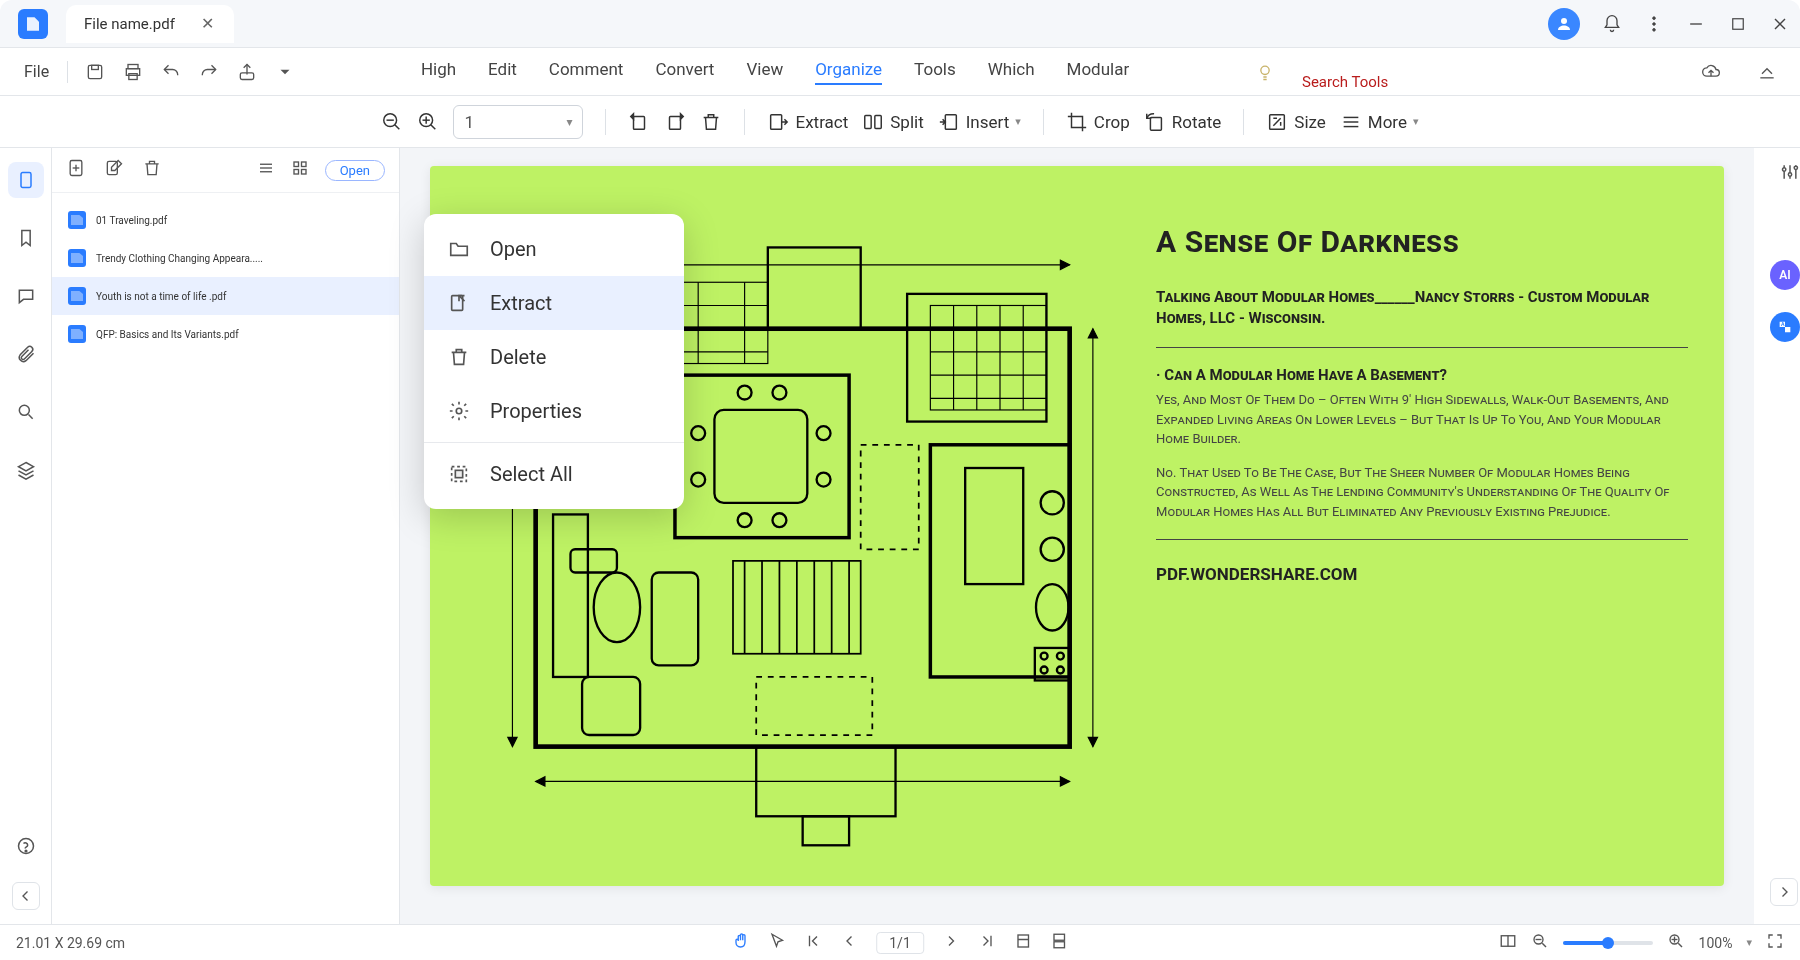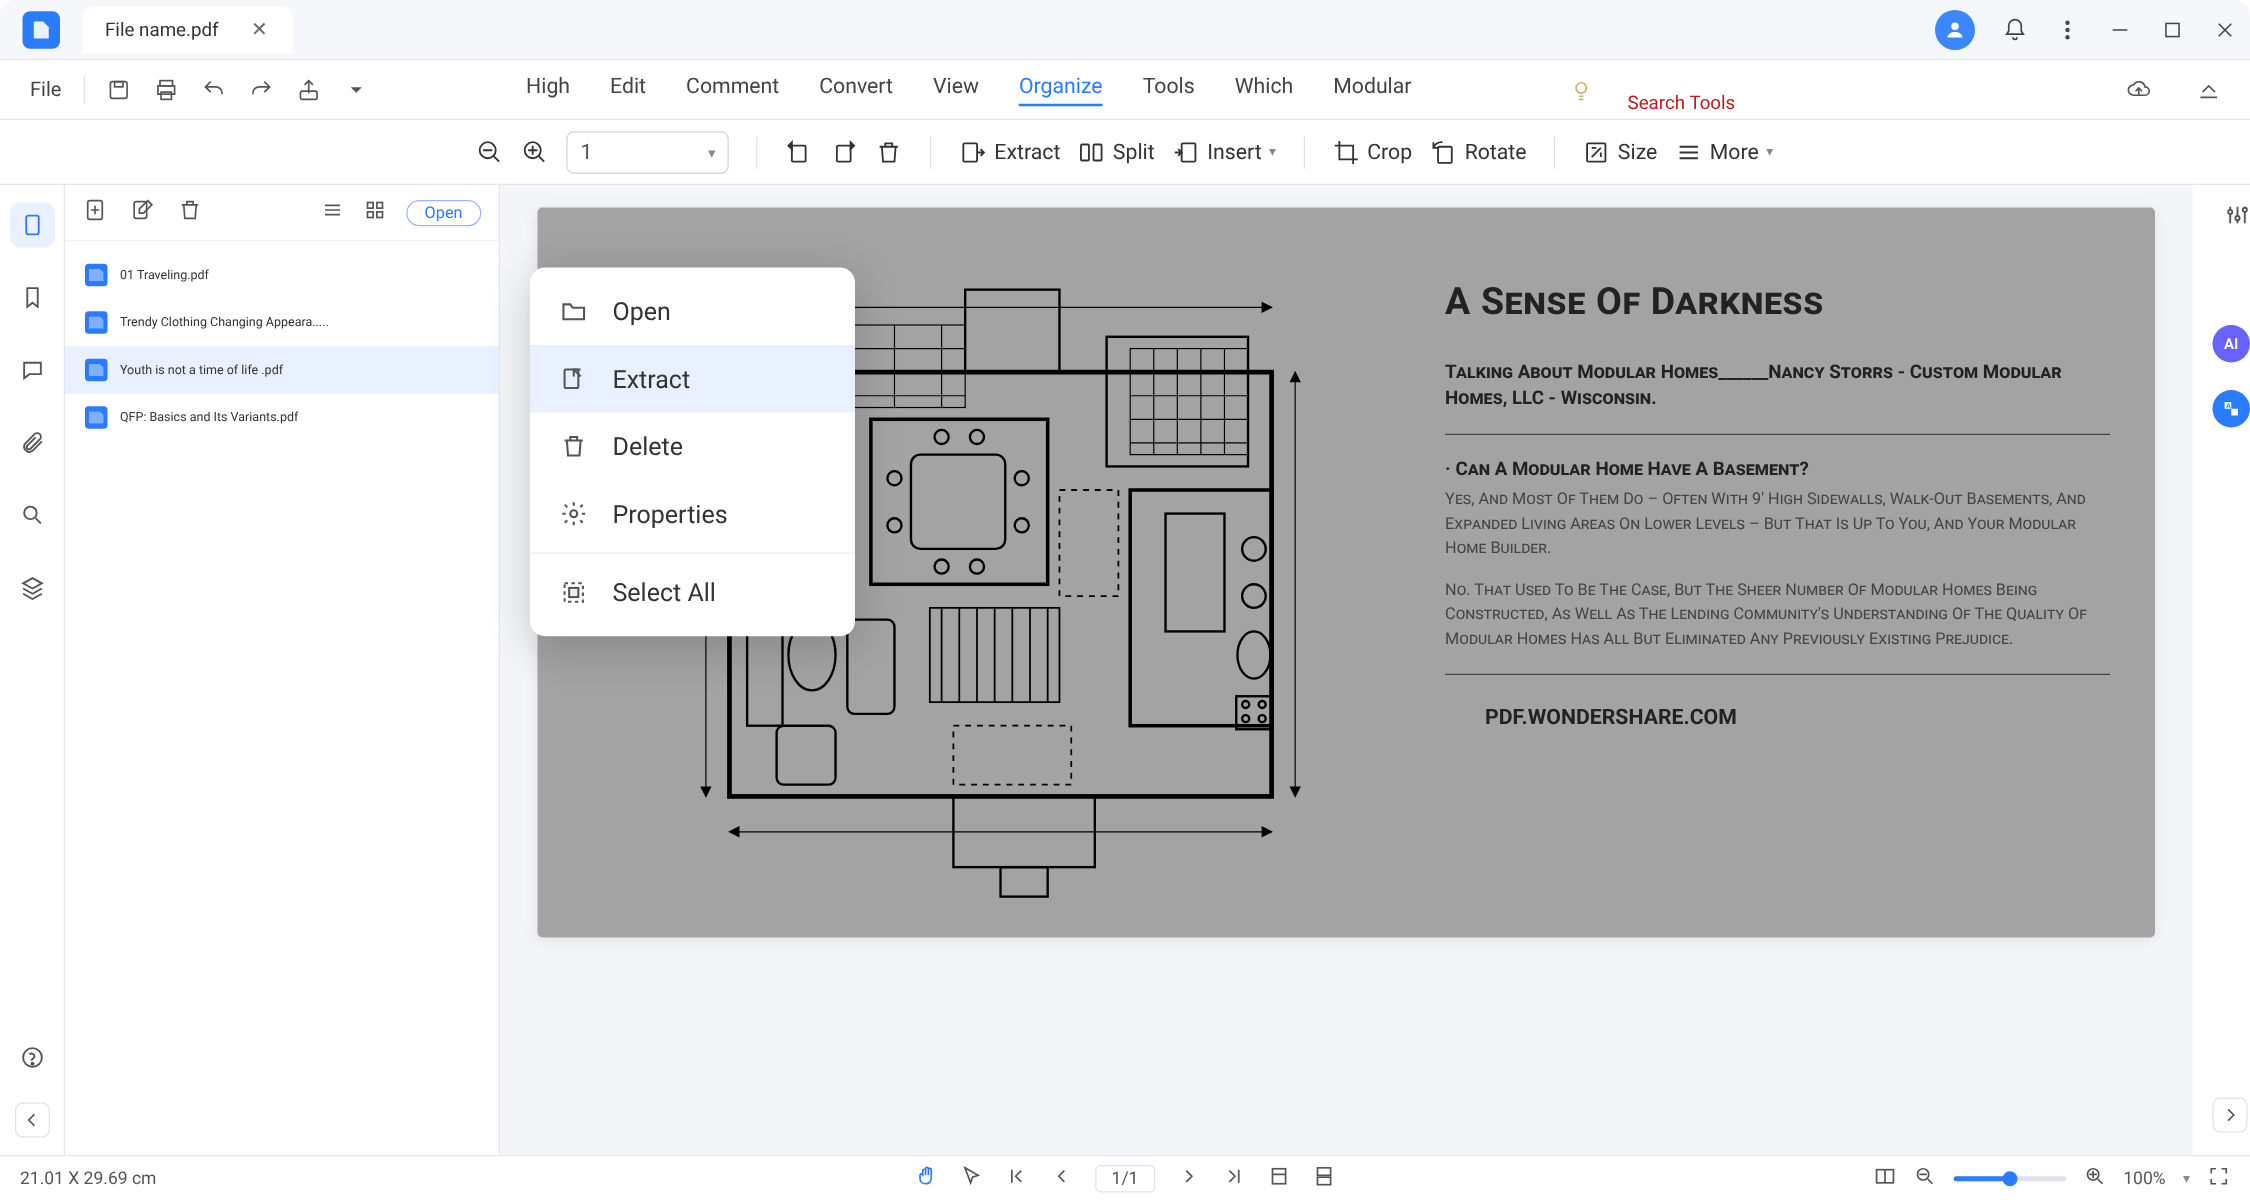--- a/index.html
+++ b/index.html
@@ -48,31 +48,31 @@
 .sb-left-icons { display:flex; gap:18px; color:#555; }
 .sb-right-icons { display:flex; gap:16px; align-items:center; color:#555; }
 .open-chip { border:1px solid #9ab6ff; color:#2a7cff; font-size:13px; padding:2px 14px; border-radius: 14px; }
 .file-list { padding: 8px 0; }
 .file-row { display:flex; align-items:center; gap:10px; padding: 10px 16px; font-size:10px; color:#333; cursor:pointer; white-space:nowrap; overflow:hidden; text-overflow:ellipsis; }
 .file-row.selected { background:#e9f0ff; }
 .file-ico { width:18px; height:18px; background:#2a7cff; border-radius:3px; position:relative; flex-shrink:0; }
 .file-ico::after { content:''; position:absolute; inset:4px 3px; background:#fff; clip-path: polygon(0 0, 70% 0, 100% 30%, 100% 100%, 0 100%); opacity:.4; }
 
 .canvas { flex:1; background:#f3f5f8; position:relative; overflow:hidden; display:flex; align-items:flex-start; justify-content:center; padding: 18px 30px; }
-.page { background:#a3a3a3; width: 100%; max-width: 1300px; height: 584px; box-shadow: 0 2px 12px rgba(0,0,0,.08); border-radius: 4px; display:flex; padding: 28px 36px; gap: 40px; }
+.page { background:#bef264; width: 100%; max-width: 1300px; height: 720px; box-shadow: 0 2px 12px rgba(0,0,0,.08); border-radius: 4px; display:flex; padding: 28px 36px; gap: 40px; }
 .plan { flex: 1.1; display:flex; align-items:center; justify-content:center; }
 .plan svg { max-width: 100%; max-height: 100%; }
 .doc-text { flex: .9; font-family: Georgia, 'Times New Roman', serif; color:#222; padding-top: 30px; }
 .doc-text h1 { font-variant: small-caps; font-size: 30px; letter-spacing: .5px; margin-bottom: 28px; font-weight: 700; }
 .doc-text .sub { font-variant: small-caps; font-size: 15px; font-weight: 700; margin-bottom: 14px; line-height:1.4; }
 .doc-text .para { font-variant: small-caps; font-size: 14px; line-height:1.5; margin-bottom: 16px; }
 .doc-text hr { border:none; border-top:1px solid #444; margin: 18px 0; }
 .doc-text .q { font-variant: small-caps; font-size: 15px; font-weight:700; margin-bottom:6px; }
 .doc-text .a { font-variant: small-caps; font-size: 13px; color:#444; line-height:1.5; margin-bottom: 14px; }
-.doc-text .footer { font-variant: small-caps; font-weight:700; font-size: 17px; margin-top: 24px; margin-left: 32px; }
+.doc-text .footer { font-variant: small-caps; font-weight:700; font-size: 17px; margin-top: 24px; }
 
 .rstrip { width: 46px; display:flex; flex-direction:column; align-items:flex-end; padding-top: 14px; gap: 22px; }
 .rbadge { width:30px; height:30px; border-radius:50%; display:flex; align-items:center; justify-content:center; color:#fff; font-size:12px; font-weight:600; }
 .rbadge.purple { background:#6a62ff; }
 .rbadge.blue { background:#2a7cff; }
 .rider-icon { color:#555; cursor:pointer; }
 
 
 .ctx-menu { position:absolute; left: 424px; top: 214px; width: 260px; background:#fff; border-radius: 12px; box-shadow: 0 8px 36px rgba(0,0,0,.18); padding: 8px 0; z-index: 50; }
 .ctx-item { display:flex; align-items:center; gap: 18px; padding: 14px 22px; font-size: 20px; color:#333; cursor:pointer; }

